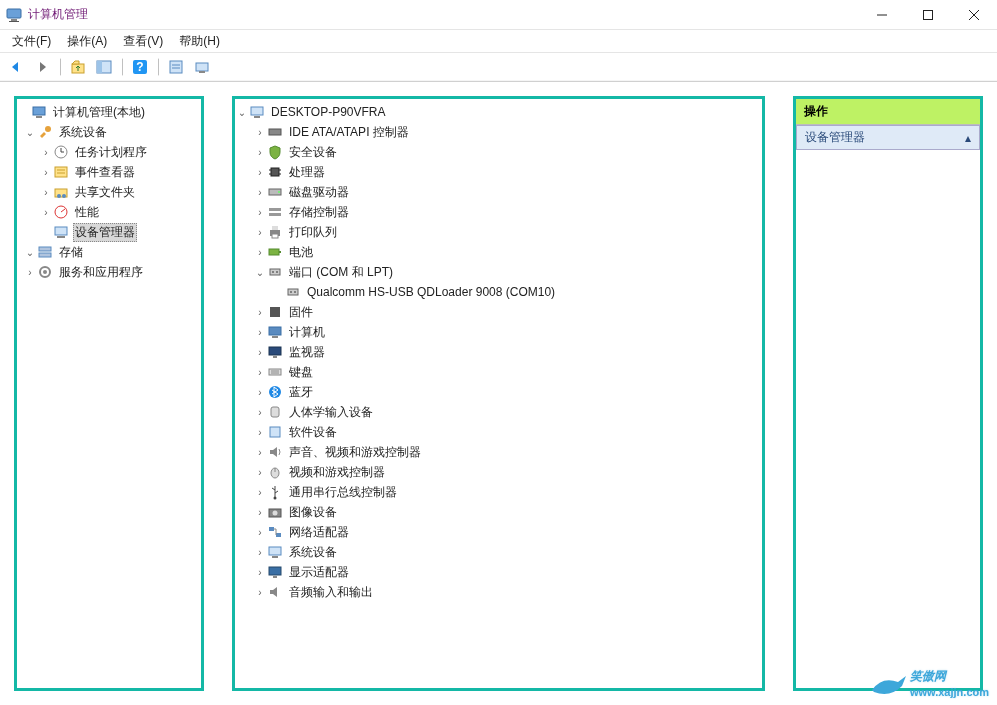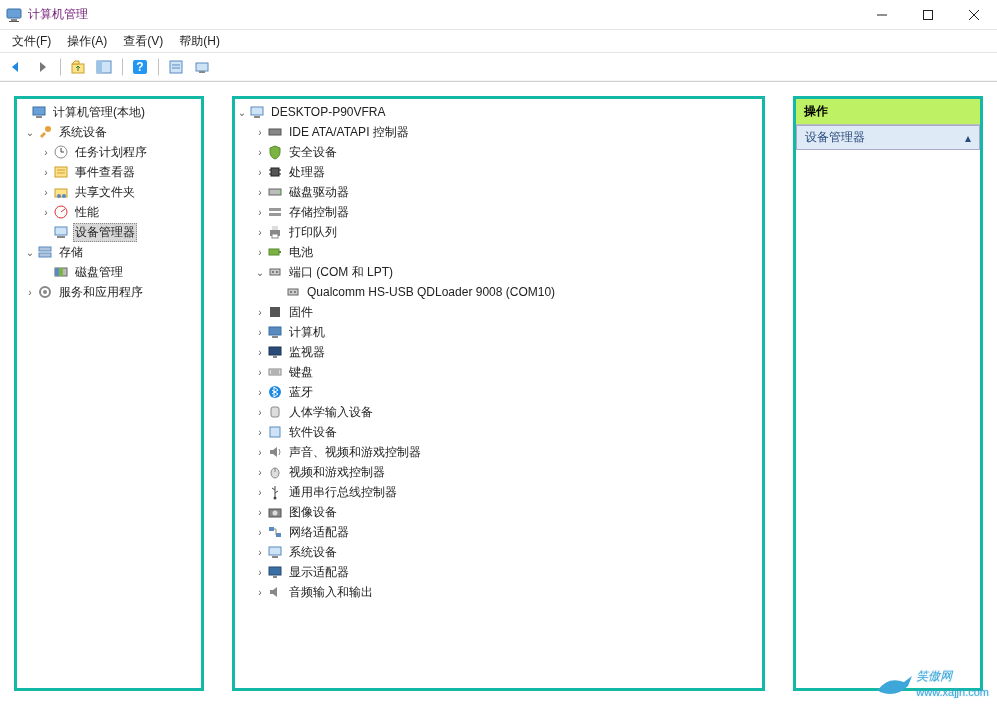--- a/index.html
+++ b/index.html
@@ -36,21 +36,21 @@
 .tree-row .icon { width: 16px; height: 16px; margin-right: 4px; display: inline-flex; align-items: center; justify-content: center; }
 .tree-row .label { color: #222; padding: 1px 2px; }
 .tree-row.selected .label { background: #d8d8d8; border: 1px dotted #888; padding: 0 1px; }
 
 
 .actions-header { background: #bef264; border-bottom: 1px solid #bcbcbc; padding: 4px 8px; font-weight: bold; }
 .actions-sec { background: #dfeaf7; border: 1px solid #aac; padding: 3px 8px; display: flex; justify-content: space-between; align-items: center; margin: 0; color: #2a4a7a; }
 .actions-item { padding: 5px 20px; display: flex; justify-content: space-between; align-items: center; }
 
 
-.watermark { position: absolute; right: 8px; bottom: 6px; color: #3da7da; font-style: italic; font-size: 20px; font-weight: normal; text-shadow: 0 0 2px rgba(61,167,218,.4); display: flex; align-items: center; }
+.watermark { position: absolute; right: 8px; bottom: 6px; color: #3da7da; font-style: italic; font-size: 20px; font-weight: bold; text-shadow: 0 0 2px rgba(61,167,218,.4); display: flex; align-items: center; }
 .watermark .url { font-size: 11px; color: #3da7da; font-style: normal; }
 
 svg { display: block; }
 </style>
 </head>
 <body>
 
 <div class="titlebar">
   <span class="app-icon">
     <svg width="16" height="16" viewBox="0 0 16 16">
@@ -222,32 +222,20 @@
       <div class="tree-row">
         <span class="indent" style="width:6px"></span>
           <span class="expander">⌄</span>
         <span class="icon">
             <svg width="16" height="16">
               <rect x="2" y="3" width="12" height="4" fill="#b0c4de" stroke="#5a8bc0"></rect>
               <rect x="2" y="9" width="12" height="4" fill="#b0c4de" stroke="#5a8bc0"></rect>
             </svg>
           </span>
         <span class="label">存储</span>
-      </div>
-      <div class="tree-row">
-        <span class="indent" style="width:22px"></span>
-          <span class="expander"></span>
-        <span class="icon">
-            <svg width="16" height="16">
-              <rect x="2" y="4" width="12" height="8" fill="#bbb" stroke="#666"></rect>
-              <rect x="2" y="4" width="4" height="8" fill="#5a8bc0"></rect>
-              <rect x="6" y="4" width="4" height="8" fill="#7cb342"></rect>
-            </svg>
-          </span>
-        <span class="label">磁盘管理</span>
       </div>
       <div class="tree-row">
         <span class="indent" style="width:6px"></span>
           <span class="expander">›</span>
         <span class="icon">
             <svg width="16" height="16">
               <circle cx="8" cy="8" r="5" fill="none" stroke="#888" stroke-width="2"></circle>
               <circle cx="8" cy="8" r="2" fill="#888"></circle>
             </svg>
           </span>

